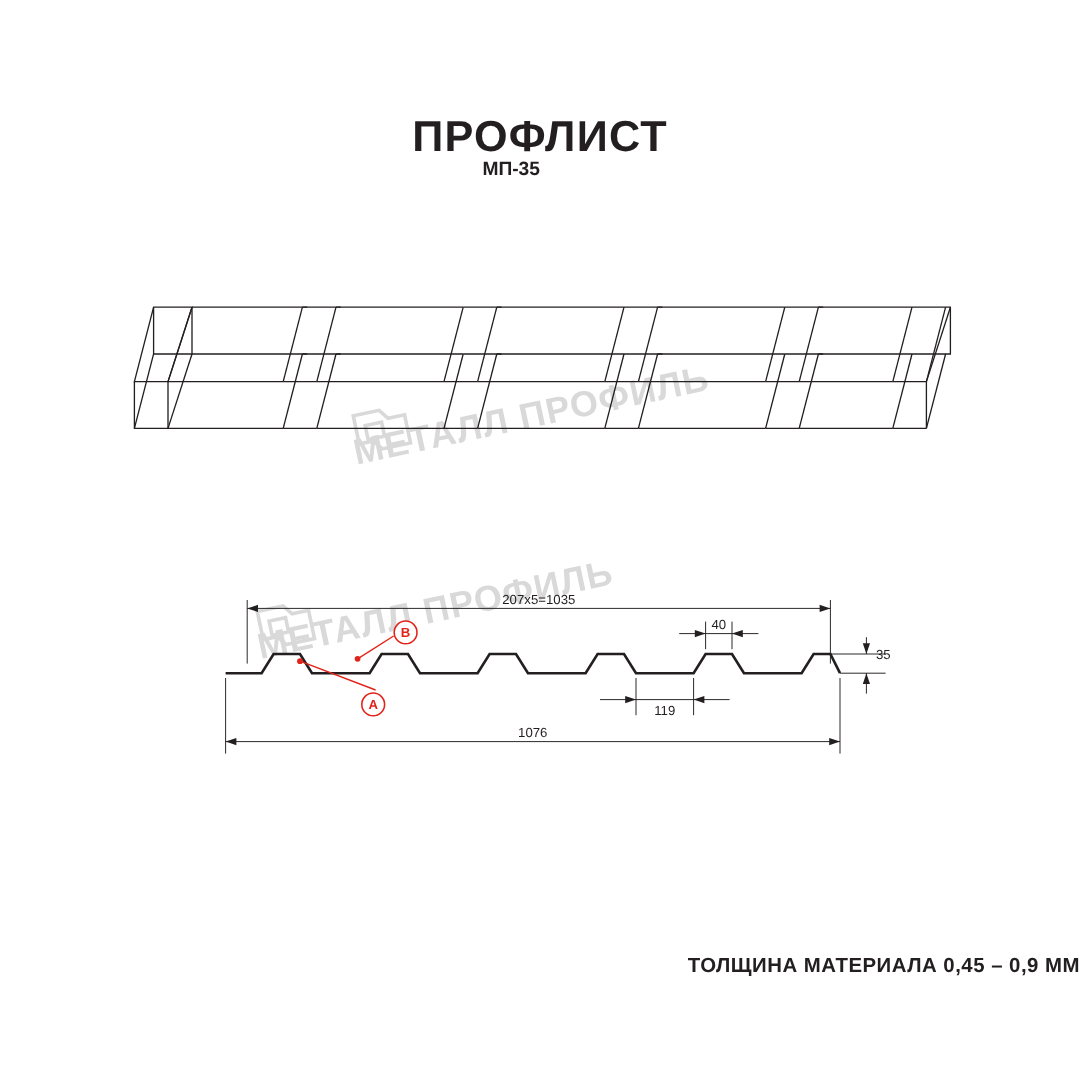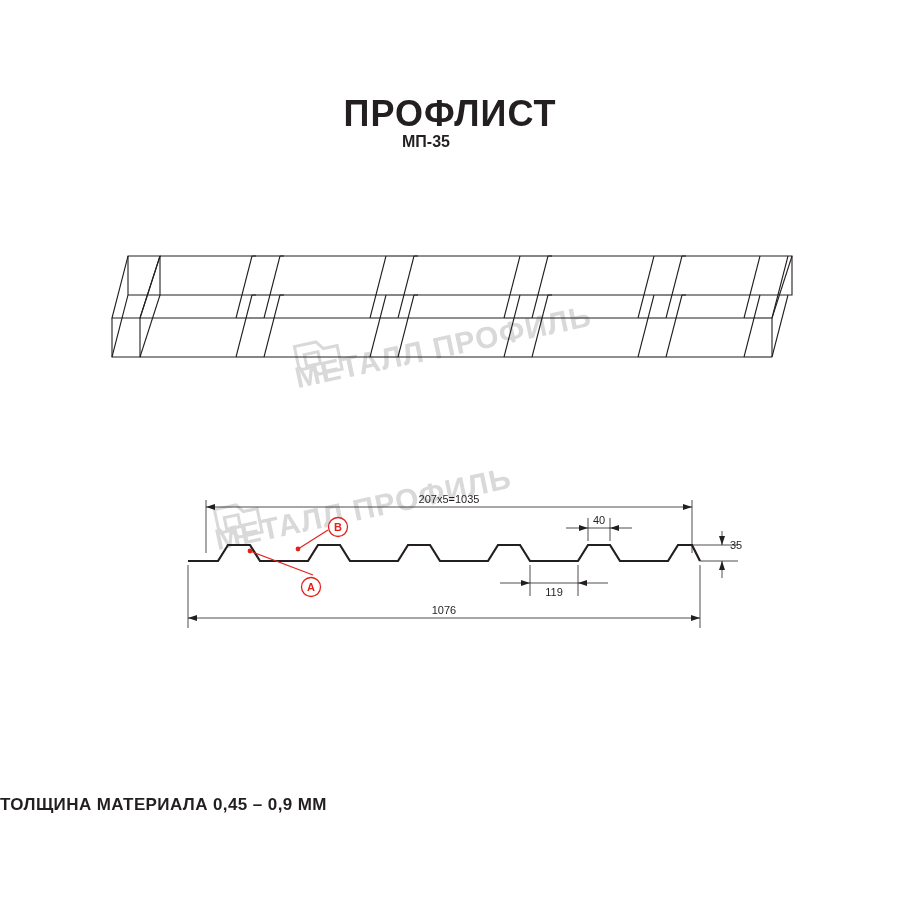--- a/index.html
+++ b/index.html
@@ -41,21 +41,21 @@
     text-align: center;
     font-size: 16px;
     font-weight: bold;
     color: #231f20;
   }
   .footnote {
     position: absolute;
     left: 0;
     top: 795px;
     width: 900px;
-    text-align: left;
+    text-align: right;
     font-size: 17px;
     font-weight: bold;
     letter-spacing: 0.4px;
     color: #231f20;
   }
   svg.draw {
     position: absolute;
     left: 0;
     top: 0;
   }

